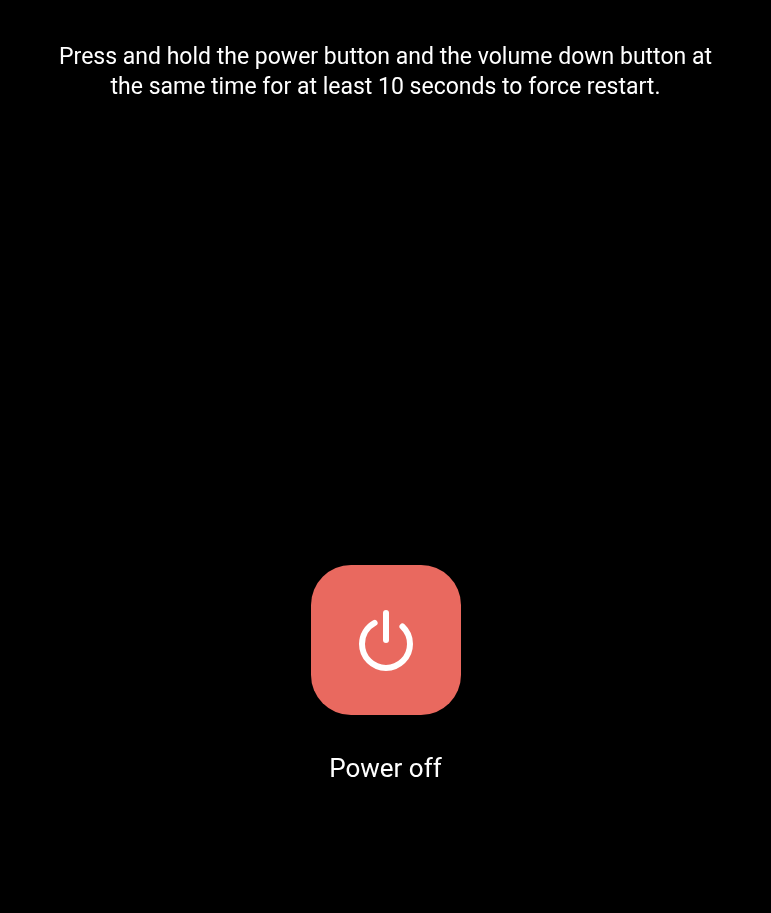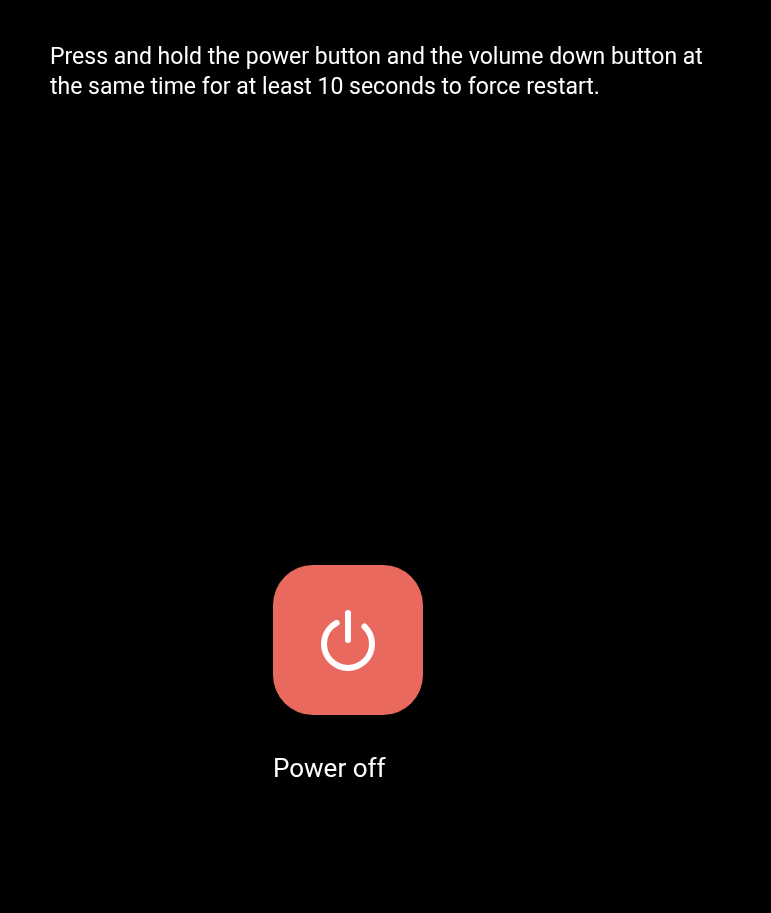--- a/index.html
+++ b/index.html
@@ -11,37 +11,38 @@
       width: 771px;
       height: 913px;
       background: #000000;
       font-family: -apple-system, BlinkMacSystemFont, "Segoe UI", Roboto, Helvetica, Arial, sans-serif;
       position: relative;
       overflow: hidden;
     }
     .instruction-text {
       color: #ffffff;
       font-size: 23px;
+      text-align: center;
       padding: 42px 50px 0 50px;
       line-height: 1.3;
       font-weight: 400;
     }
     .actions-row {
       position: absolute;
       left: 0;
       right: 0;
       top: 565px;
       display: flex;
       justify-content: center;
       gap: 160px;
     }
     .action-item {
       display: flex;
       flex-direction: column;
-      align-items: flex-start;
+      align-items: center;
       cursor: pointer;
       width: 225px;
     }
     .action-item.highlighted {
       outline: 5px solid #ff0000;
       outline-offset: -3px;
       padding: 5px 0 30px 0;
       margin-top: -5px;
     }
     .icon-tile {

